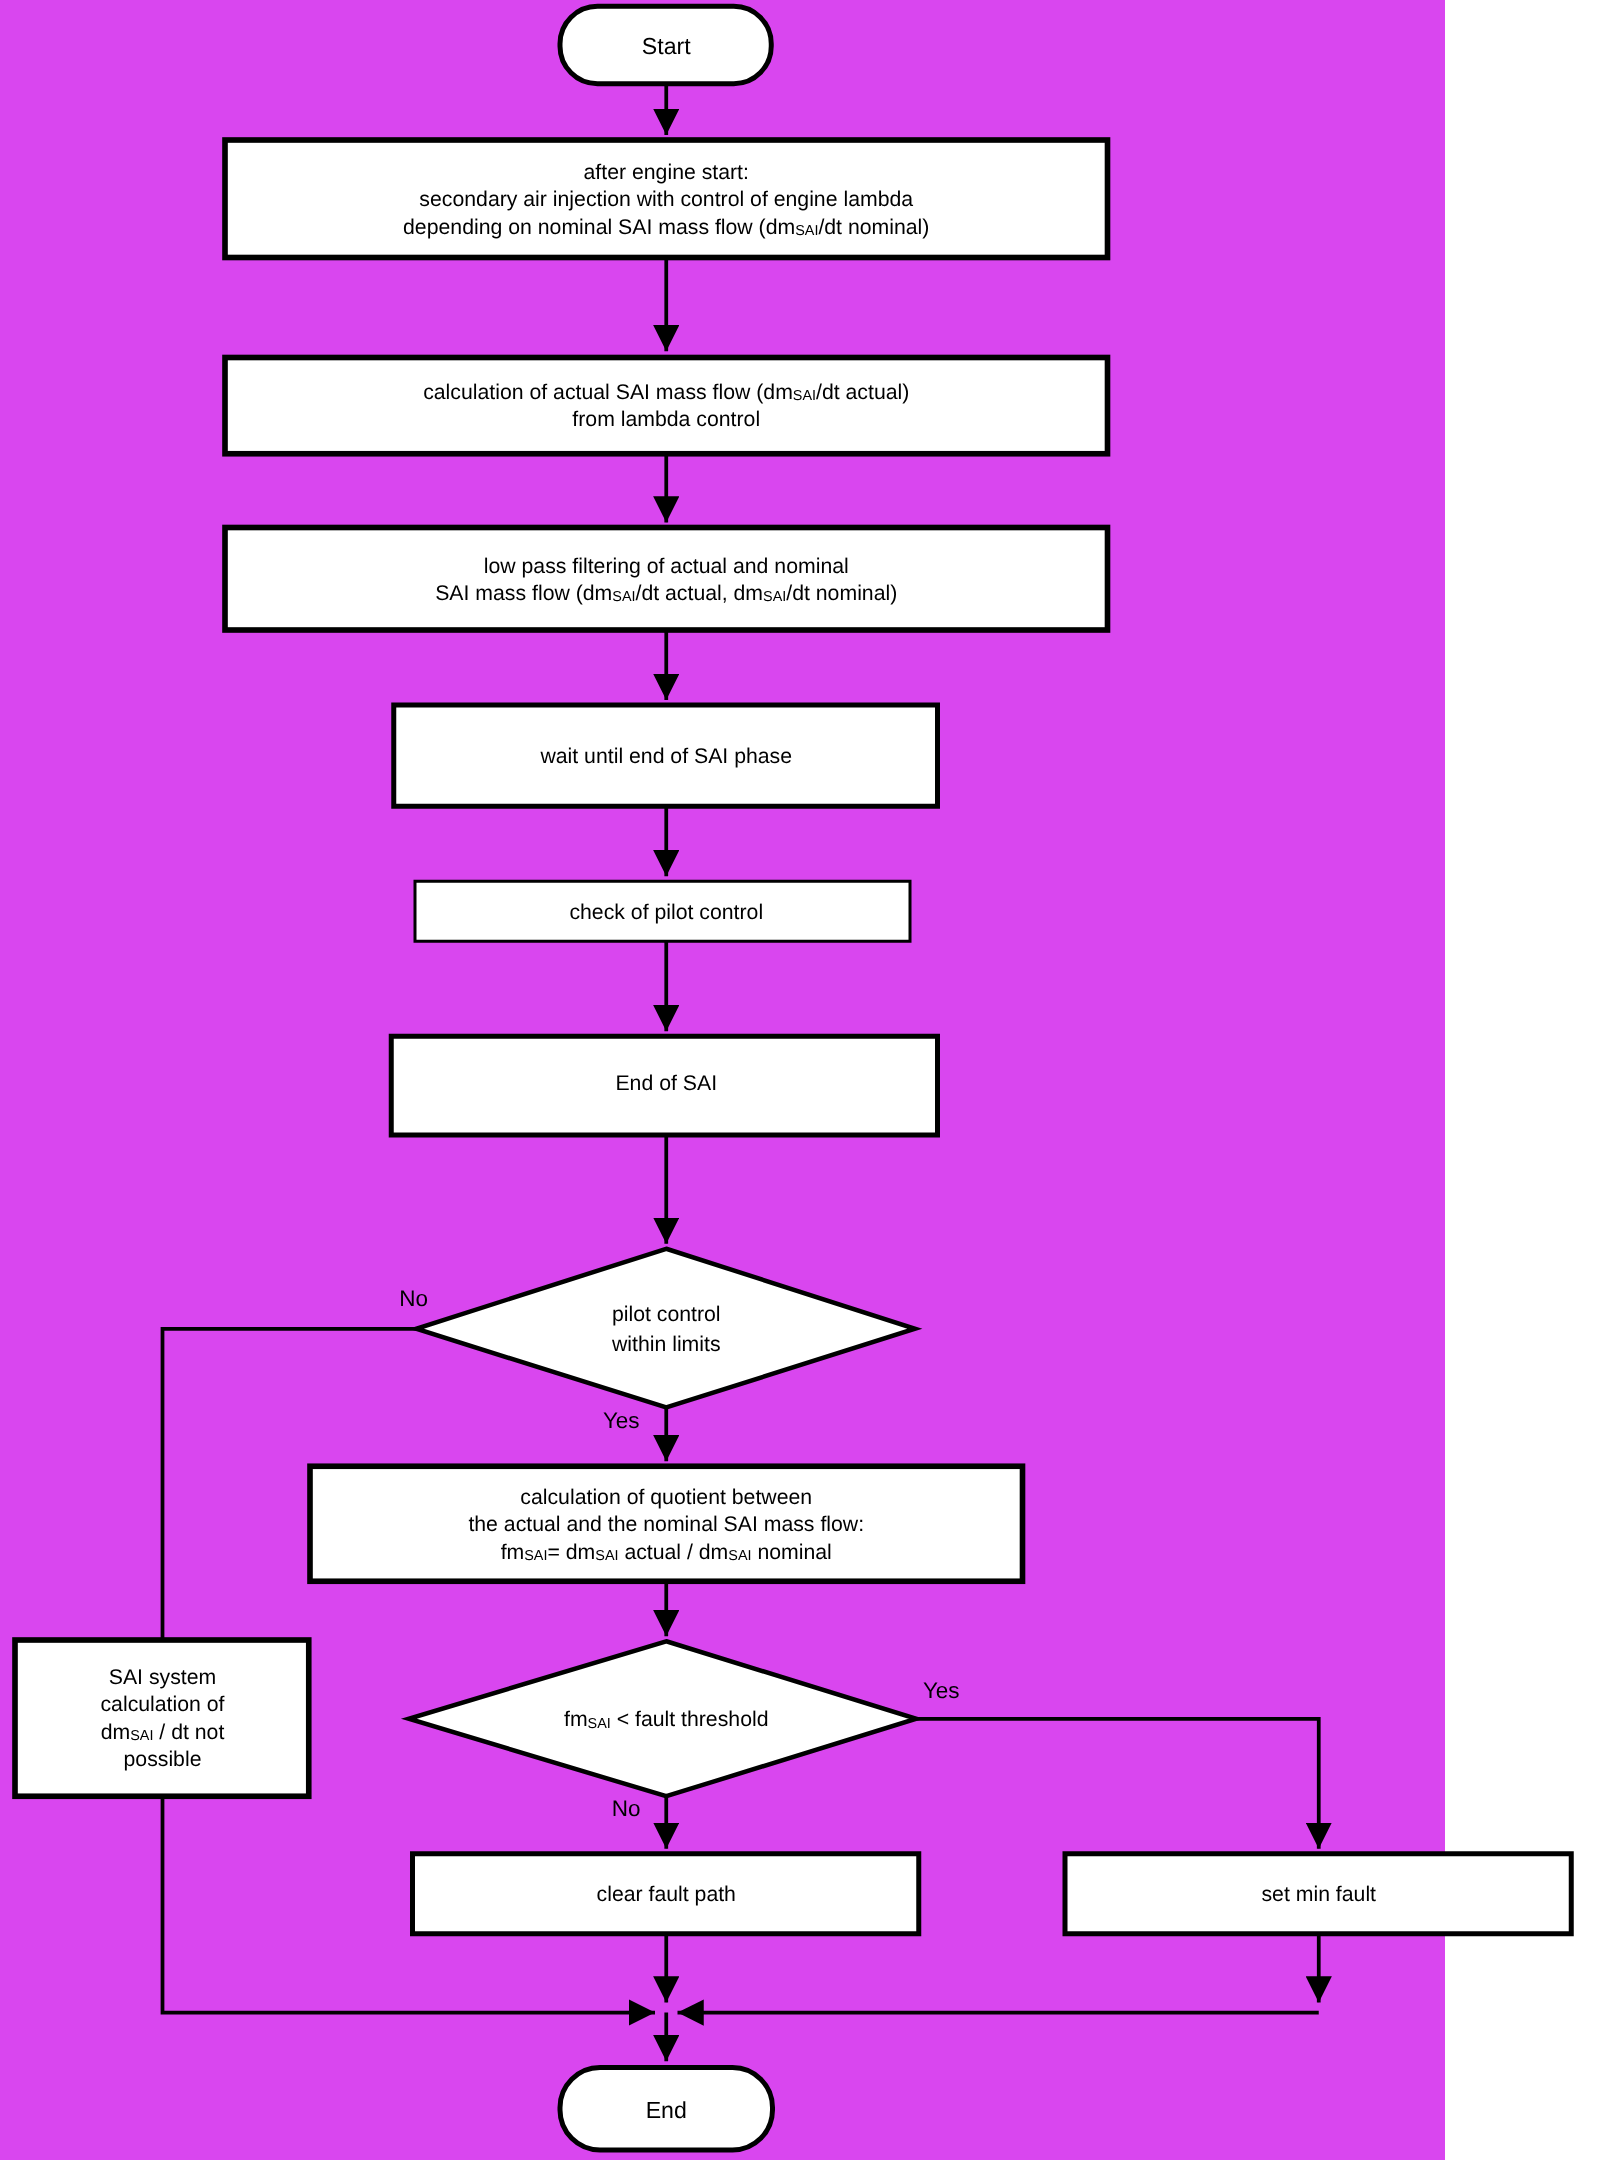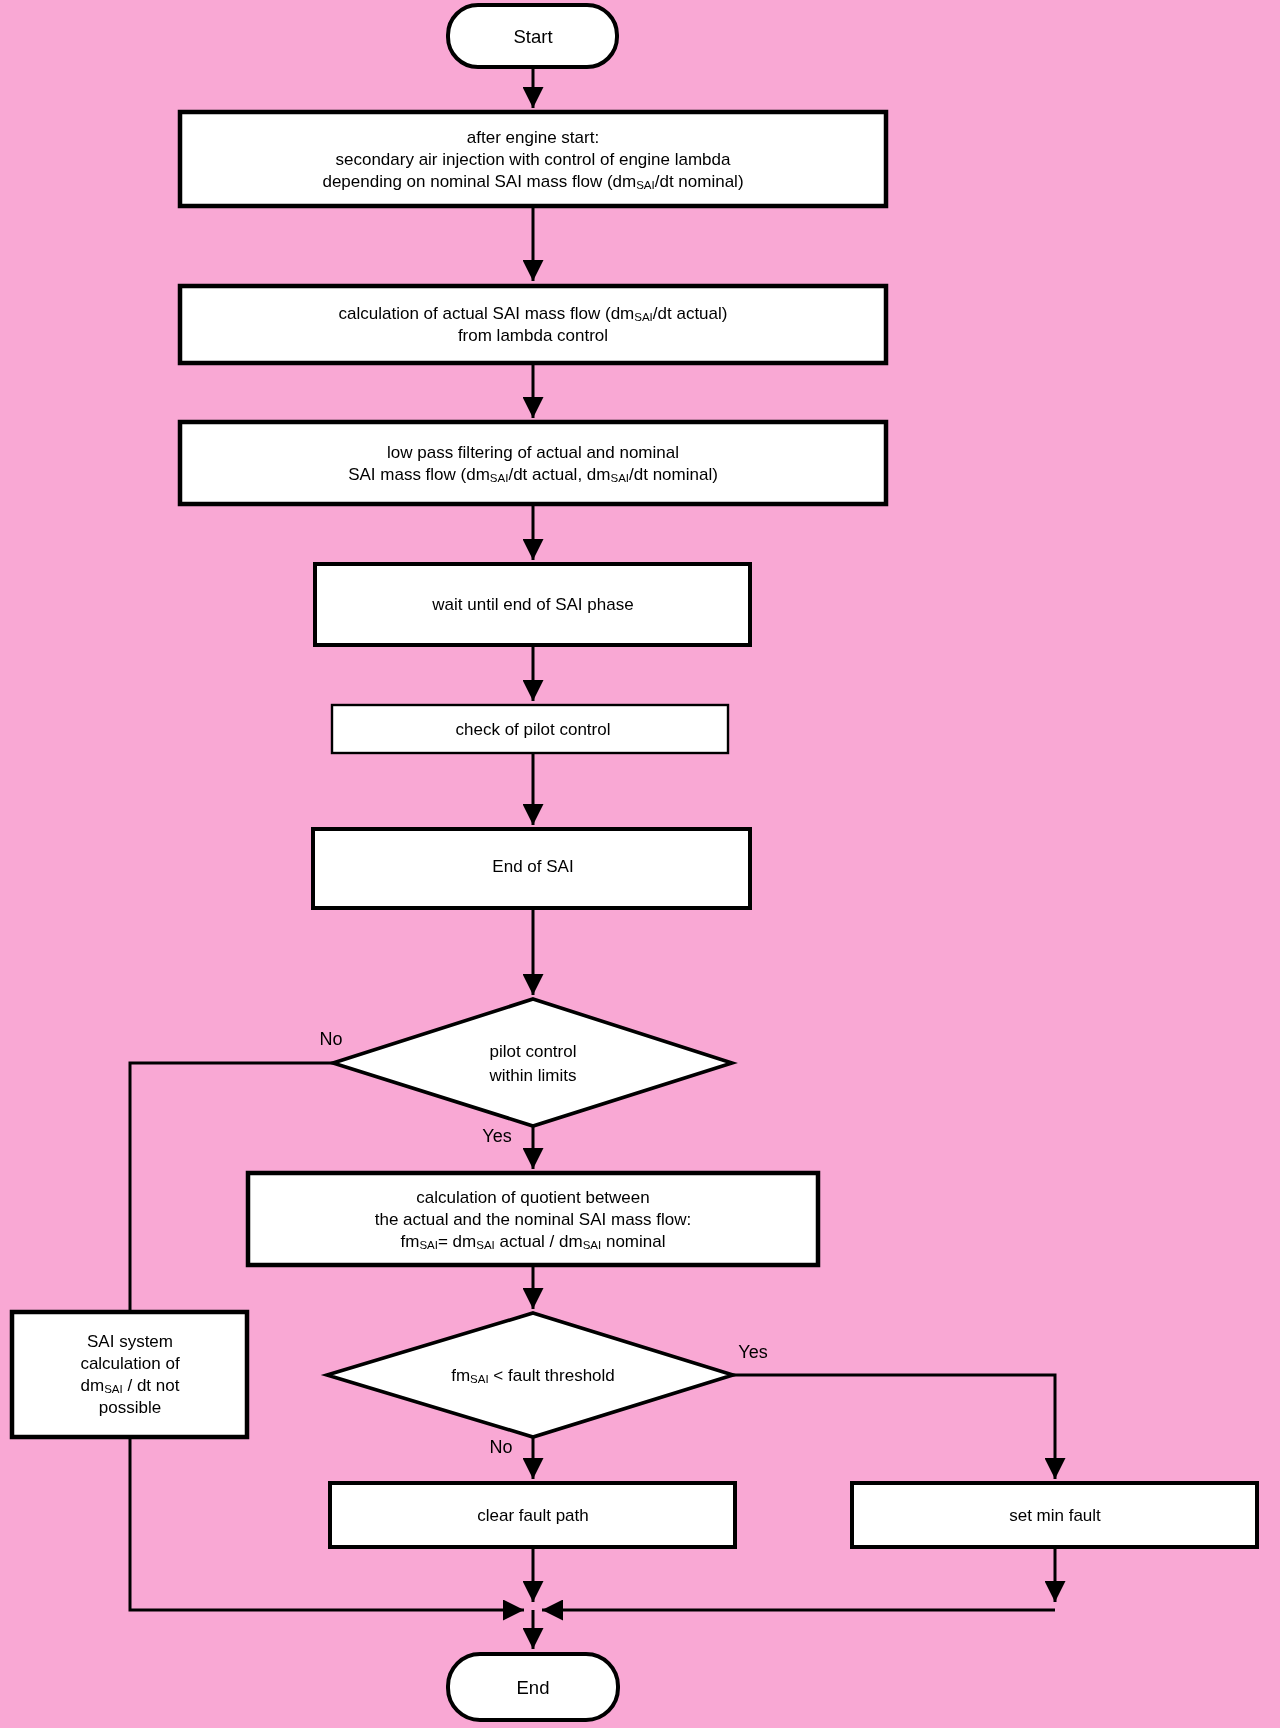--- a/index.html
+++ b/index.html
@@ -1,17 +1,17 @@
 <!DOCTYPE html>
 <html><head>
 <meta charset="utf-8">
 <title>Flowchart</title>
 <style>
   html,body{margin:0;padding:0;background:#ffffff;}
-  .canvas-wrap{width:1280px;height:1728px;background:#f9a8d4;}
+  .canvas-wrap{width:1156px;height:1728px;background:#d946ef;}
   svg text{
     font-family:"Liberation Sans", sans-serif;
     font-size:17px;
     fill:#000;
     text-anchor:middle;
     dominant-baseline:central;
   }
   svg text.terminator-label{font-size:18.5px;}
   svg text.elabel{font-size:18px;}
   tspan.sub{font-size:11.5px;}

